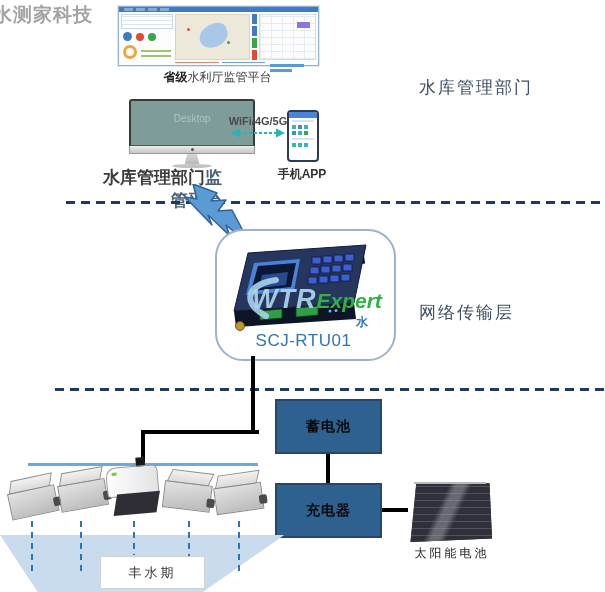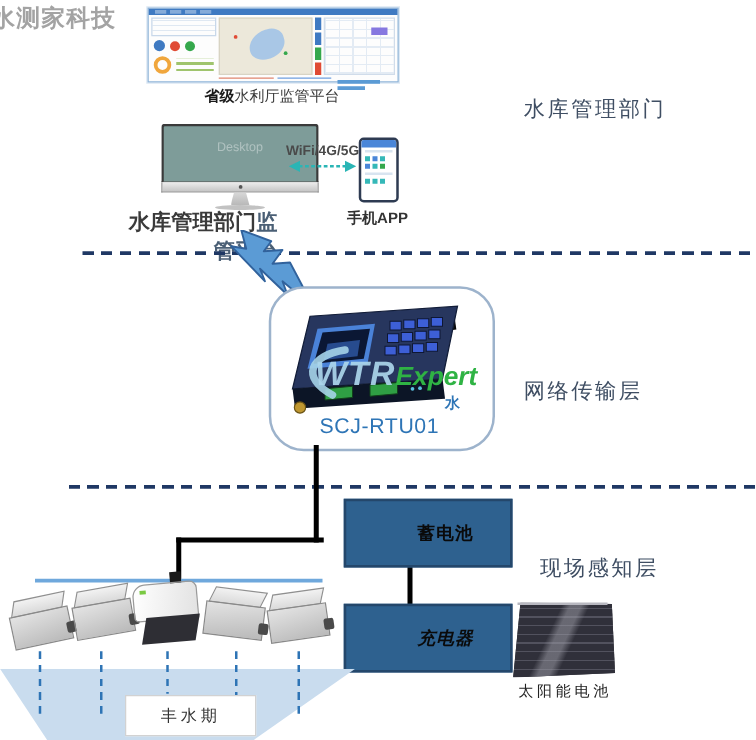--- a/index.html
+++ b/index.html
@@ -99,23 +99,23 @@
   .w-exp{font-size:21px;color:#2fb344;}
   .w-glyph{position:absolute;left:118px;top:38px;font-size:12px;color:#2e75b6;font-weight:bold;}
 
   
   .black{background:#000;}
   .busline{left:28px;top:463px;width:230px;height:3px;background:#6fa8dc;}
 
   
   .pbox{width:103px;height:51px;background:#2e618f;border:2px solid #24476b;display:flex;
         align-items:center;justify-content:center;font-size:14px;font-weight:bold;color:#0a0a0a;
-        letter-spacing:1px;padding-left:28px;}
+        letter-spacing:1px;}
   .battery{left:275px;top:399px;}
-  .charger{left:275px;top:483px;font-style:italic;}
+  .charger{left:275px;top:483px;}
 
   
   .solar{left:408px;top:482px;width:84px;height:60px;background-color:#33333b;
         clip-path:polygon(10% 0,97% 2%,100% 94%,3% 100%);
         background-image:linear-gradient(115deg,transparent 38%,rgba(160,160,170,.5) 44%,rgba(160,160,170,.5) 52%,transparent 58%),
           repeating-linear-gradient(0deg,#30303a 0 6px,#52525e 6px 7px),
           repeating-linear-gradient(90deg,rgba(255,255,255,.07) 0 1px,transparent 1px 9px);}
   .solar-top{left:414px;top:482px;width:72px;height:2px;background:#b8b8c0;}
   .solar-lbl{left:402px;top:545px;width:100px;font-size:12px;color:#222;letter-spacing:3px;text-align:center;}
 
@@ -240,21 +240,20 @@
     <div class="p-icons">
         <i style="background:#35b8b8;"></i>
         <i style="background:#35b8b8;"></i>
         <i style="background:#35b8b8;"></i>
       </div>
   </div>
   <div class="abs lbl phone-lbl">手机APP</div>
 
   <div class="abs layer layer-info">水库管理部门</div>
   <div class="abs layer layer-net">网络传输层</div>
-  <div class="abs layer layer-field">现场感知层</div>
 
   <div class="abs divider div1"></div>
   <div class="abs divider div2"></div>
 
   <svg class="abs" style="left:183px;top:184px;" width="70" height="64" viewBox="0 0 70 64">
     <polygon points="10,0 34,9 28,17 43,16 35,27 49,26 68,62 43,41 47,52 25,31 29,41 2,13 14,15" fill="#5b9bd5" stroke="#31629c" stroke-width="1.5" stroke-linejoin="round"></polygon>
   </svg>
 
   <div class="abs rtu-box"></div>
 

